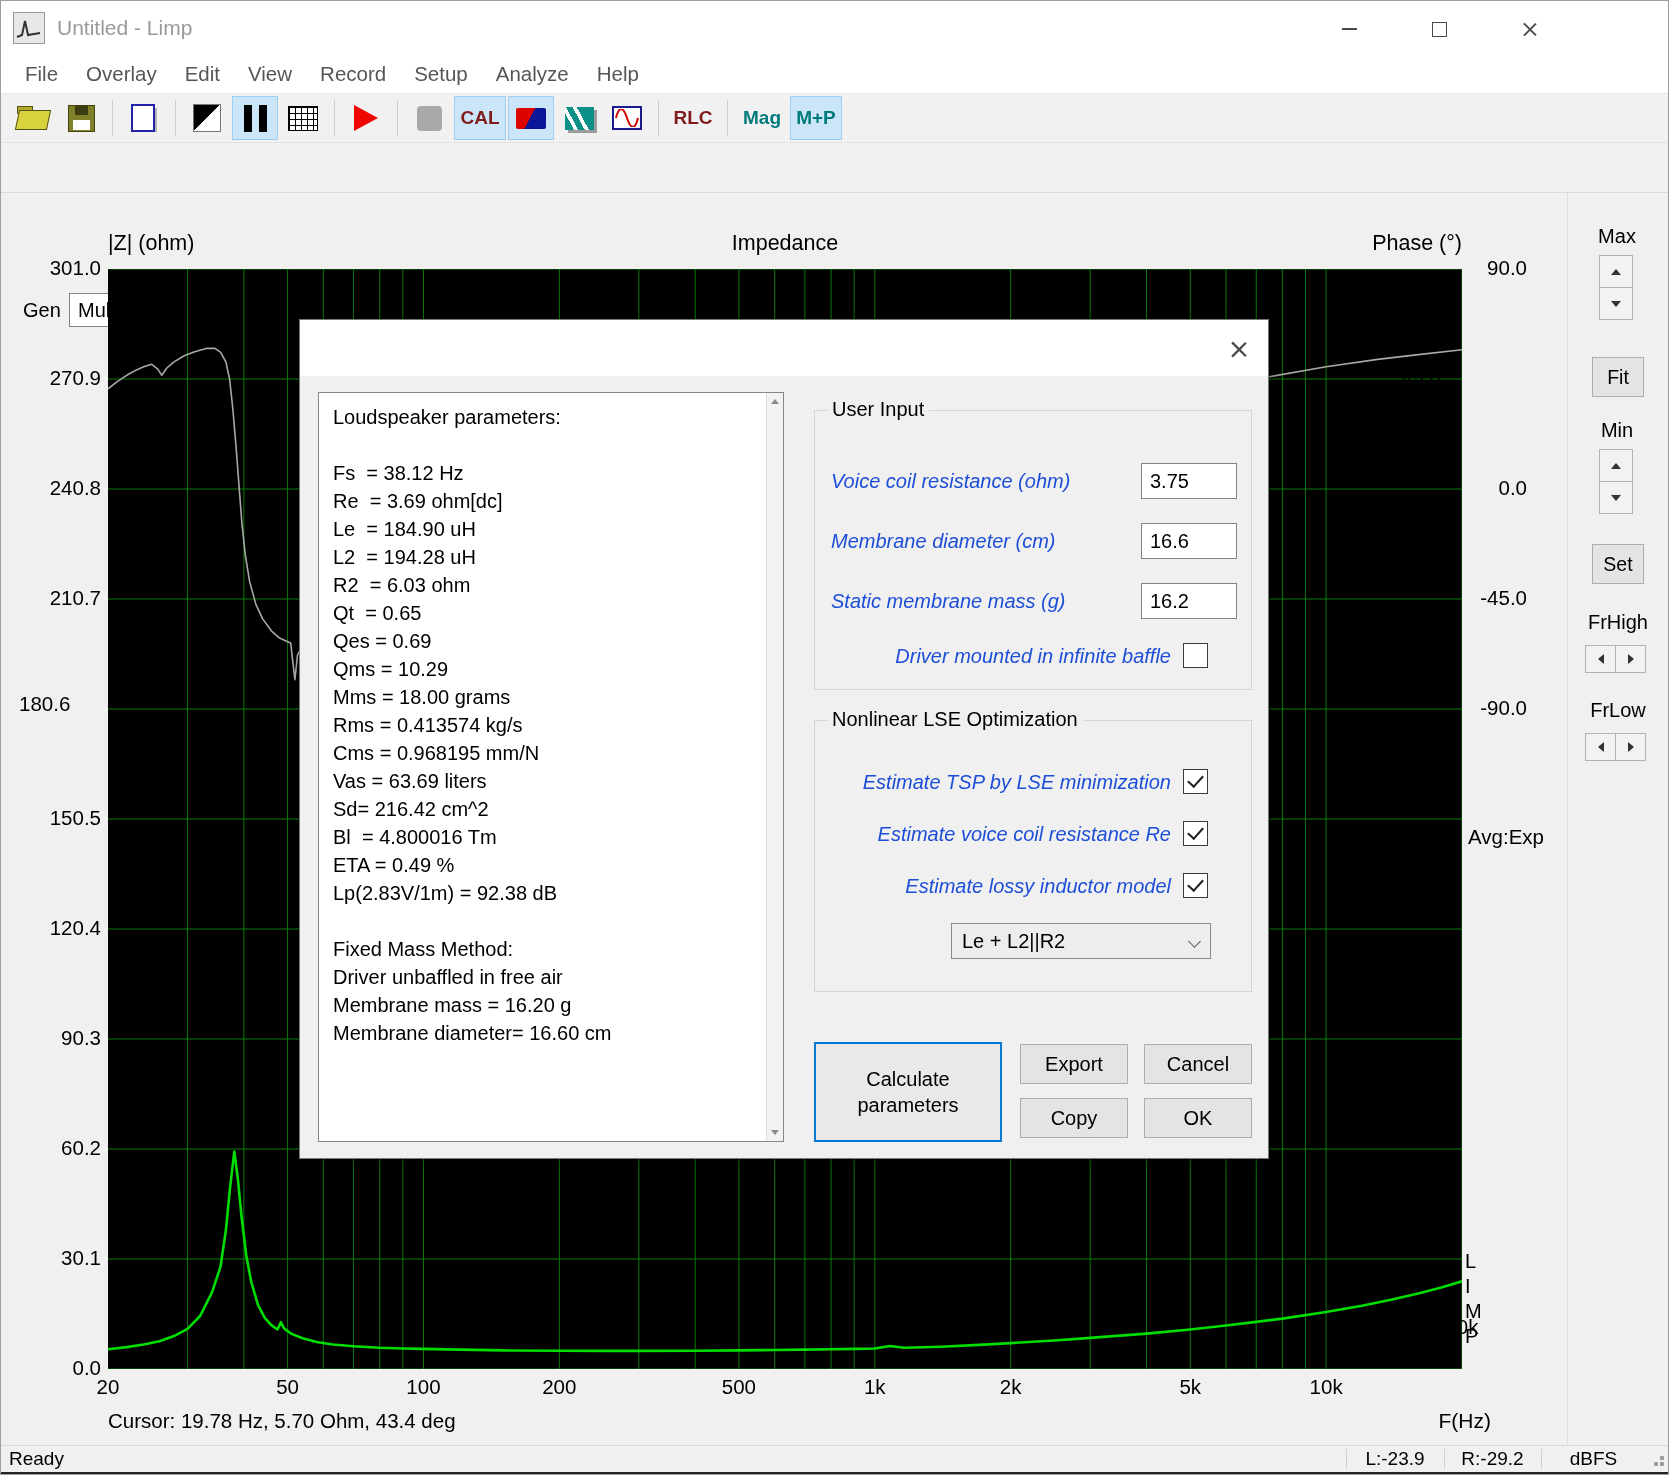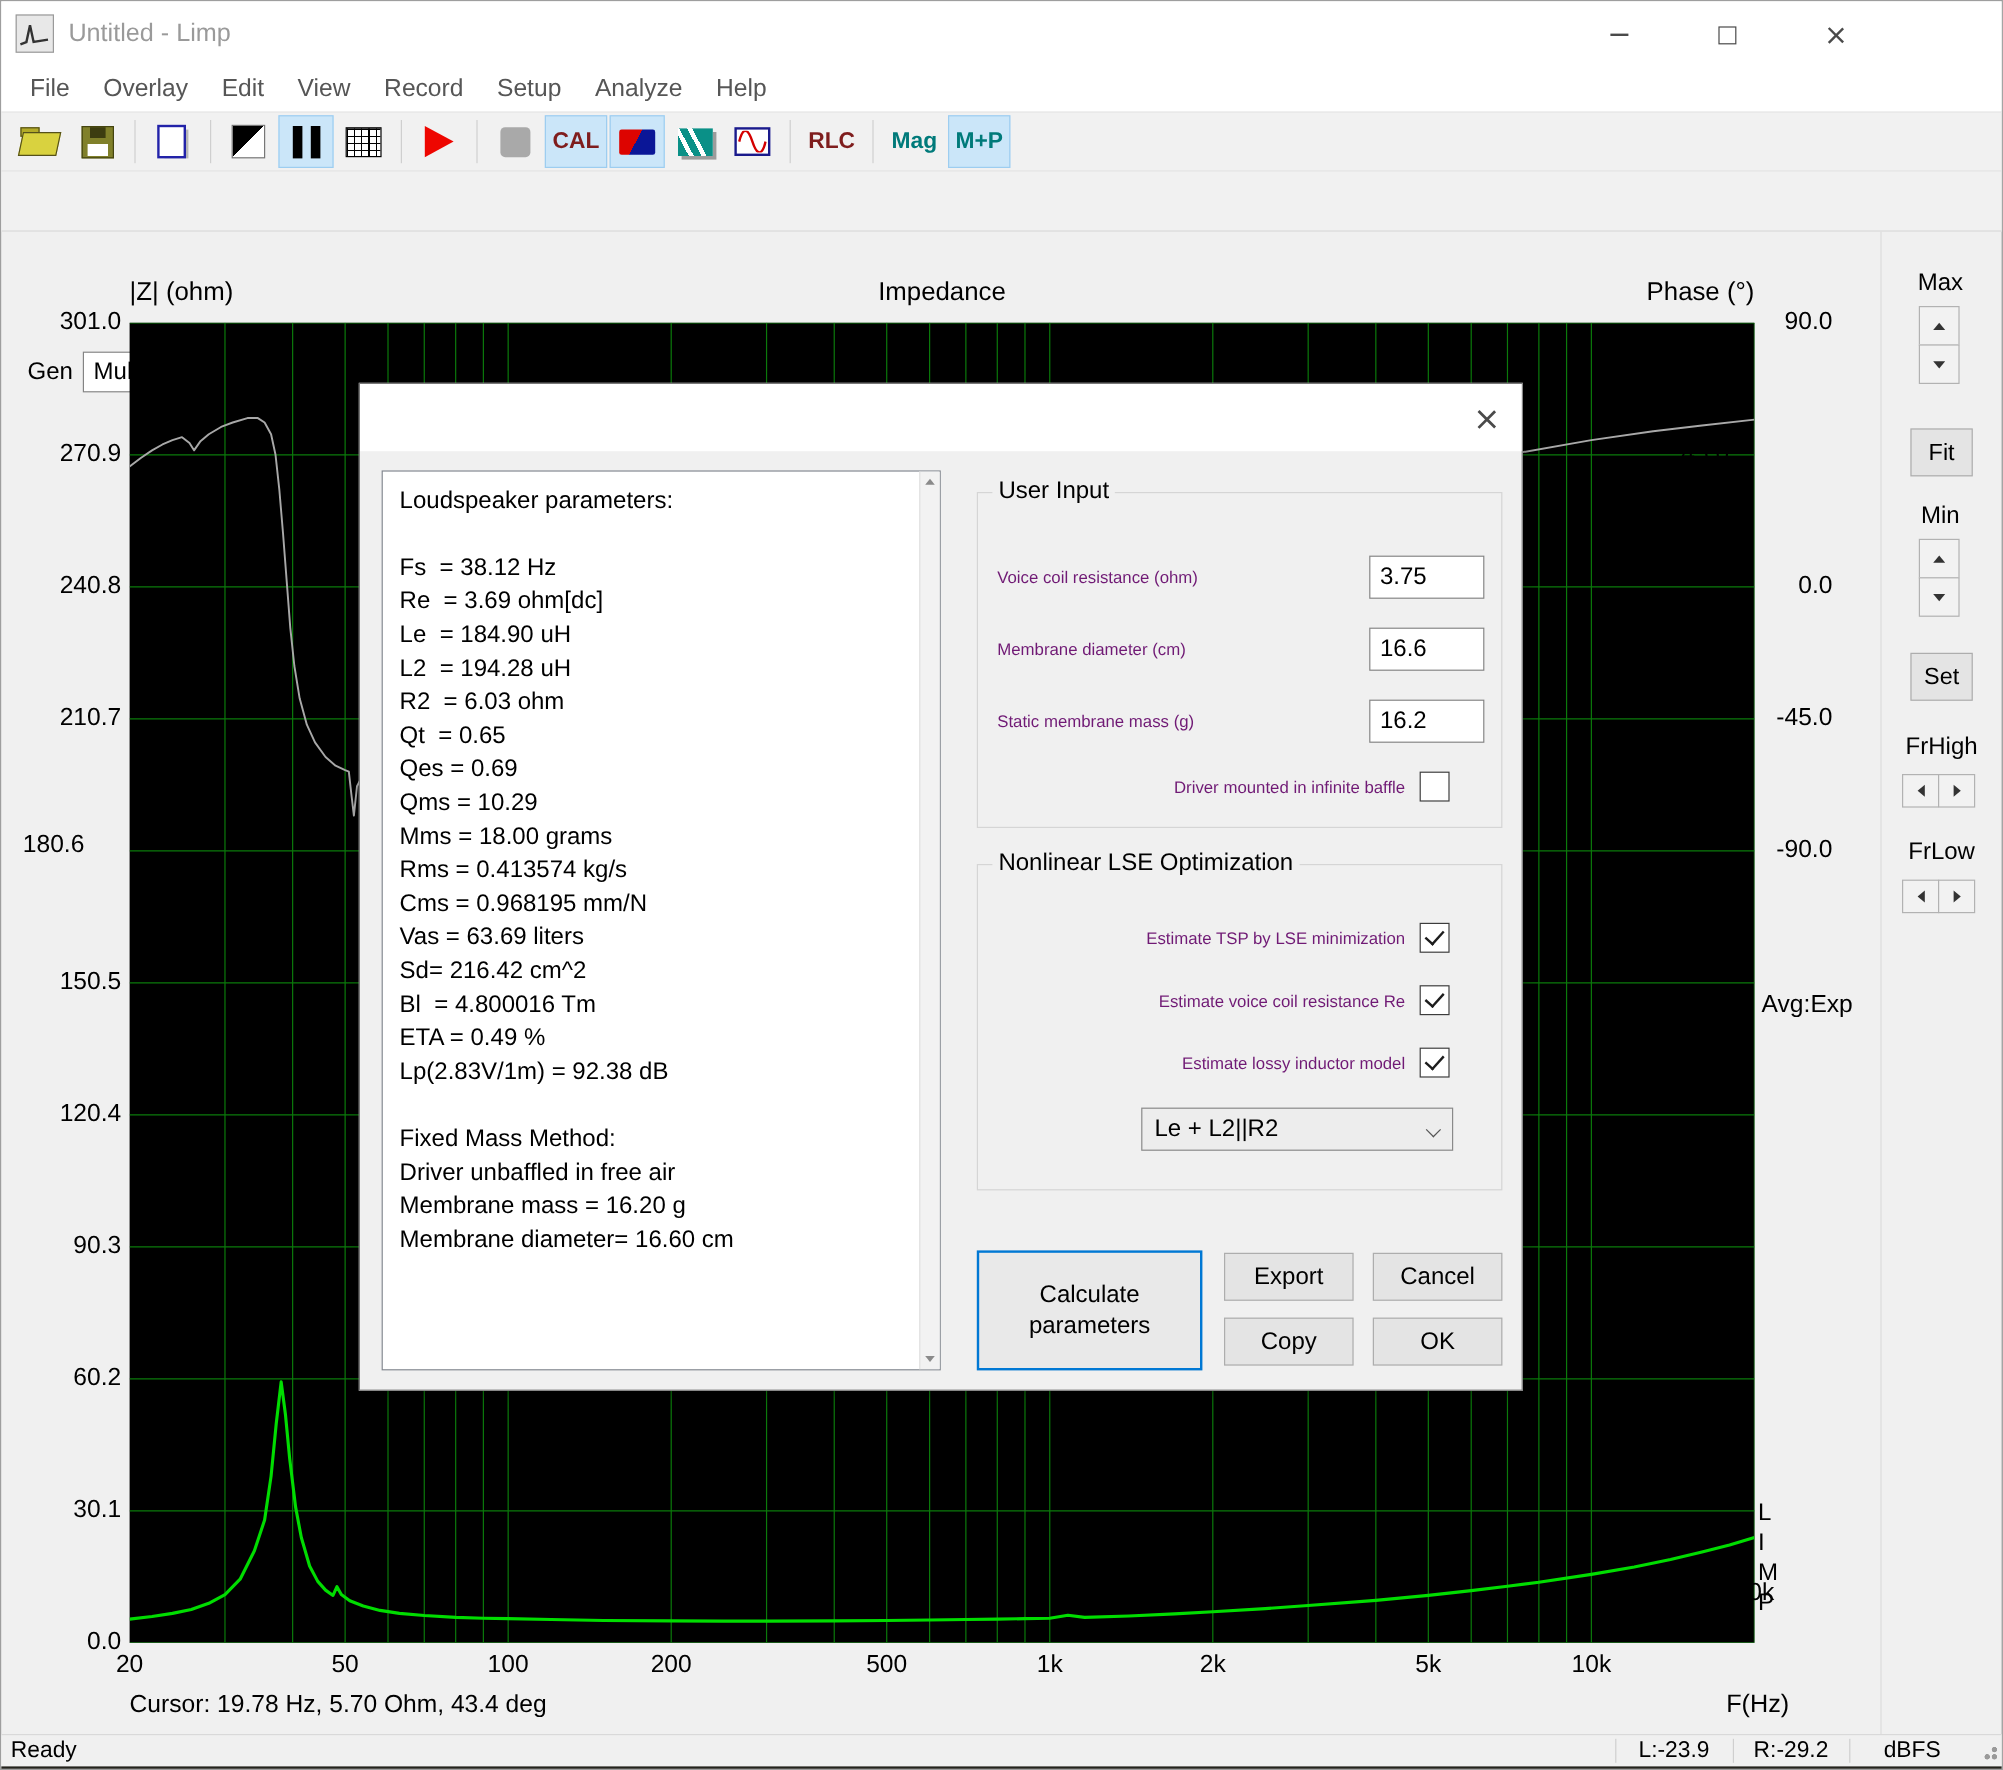--- a/index.html
+++ b/index.html
@@ -99,21 +99,21 @@
   #dlg-close { right:18px; top:17px; width:24px; height:24px; display:flex; align-items:center; justify-content:center; }
   #params-panel { left:18px; top:72px; width:466px; height:750px; background:#fff; border:1px solid #82878f; }
   #params-text { left:0; top:0; width:440px; padding:10px 0 0 14px; font-size:20px; line-height:28px; color:#000; white-space:pre; }
   #params-scroll { right:0; top:0; width:17px; height:748px; background:#f2f2f2; border-left:1px solid #e0e0e0; }
   .scroll-arrow { left:0; width:16px; height:17px; display:flex; align-items:center; justify-content:center; }
   .s-up { top:0; } .s-down { bottom:0; }
   .s-tri-up { width:0;height:0;border-left:4px solid transparent;border-right:4px solid transparent;border-bottom:5px solid #8a8a8a; }
   .s-tri-down { width:0;height:0;border-left:4px solid transparent;border-right:4px solid transparent;border-top:5px solid #8a8a8a; }
   .groupbox { border:1px solid #d5d5d5; }
   .group-label { position:absolute; top:-13px; left:12px; background:#f0f0f0; padding:0 5px; font-size:20px; color:#000; }
-  .dlg-row-label { font-size:14px; color:#701a75; }
+  .dlg-row-label { font-size:20px; color:#1d4ed8;font-style:italic; }
   .checkbox { width:25px; height:25px; background:#fff; border:1.6px solid #3c3c3c; position:relative; }
   .checkbox.checked::after { content:""; position:absolute; left:4px; top:5px; width:13px; height:7px;
        border-left:2.6px solid #1d1d1d; border-bottom:2.6px solid #1d1d1d; transform:rotate(-48deg); }
   .dlg-dropdown { background:#ededed; border:1px solid #8a8a8a; height:36px; font-size:20px; line-height:34px; padding-left:10px; }
   #btn-calculate { border:2px solid #0078d4; background:#e9e9e9; font-size:20px; line-height:26px; text-align:center; }
   .dlg-btn { font-size:20px; }
 
   
   #cursor-text { left:107px; top:1408px; font-size:20.5px; color:#000; }
   #xaxis-label { left:1390px; top:1408px; width:100px; text-align:right; font-size:21px; color:#000; }

